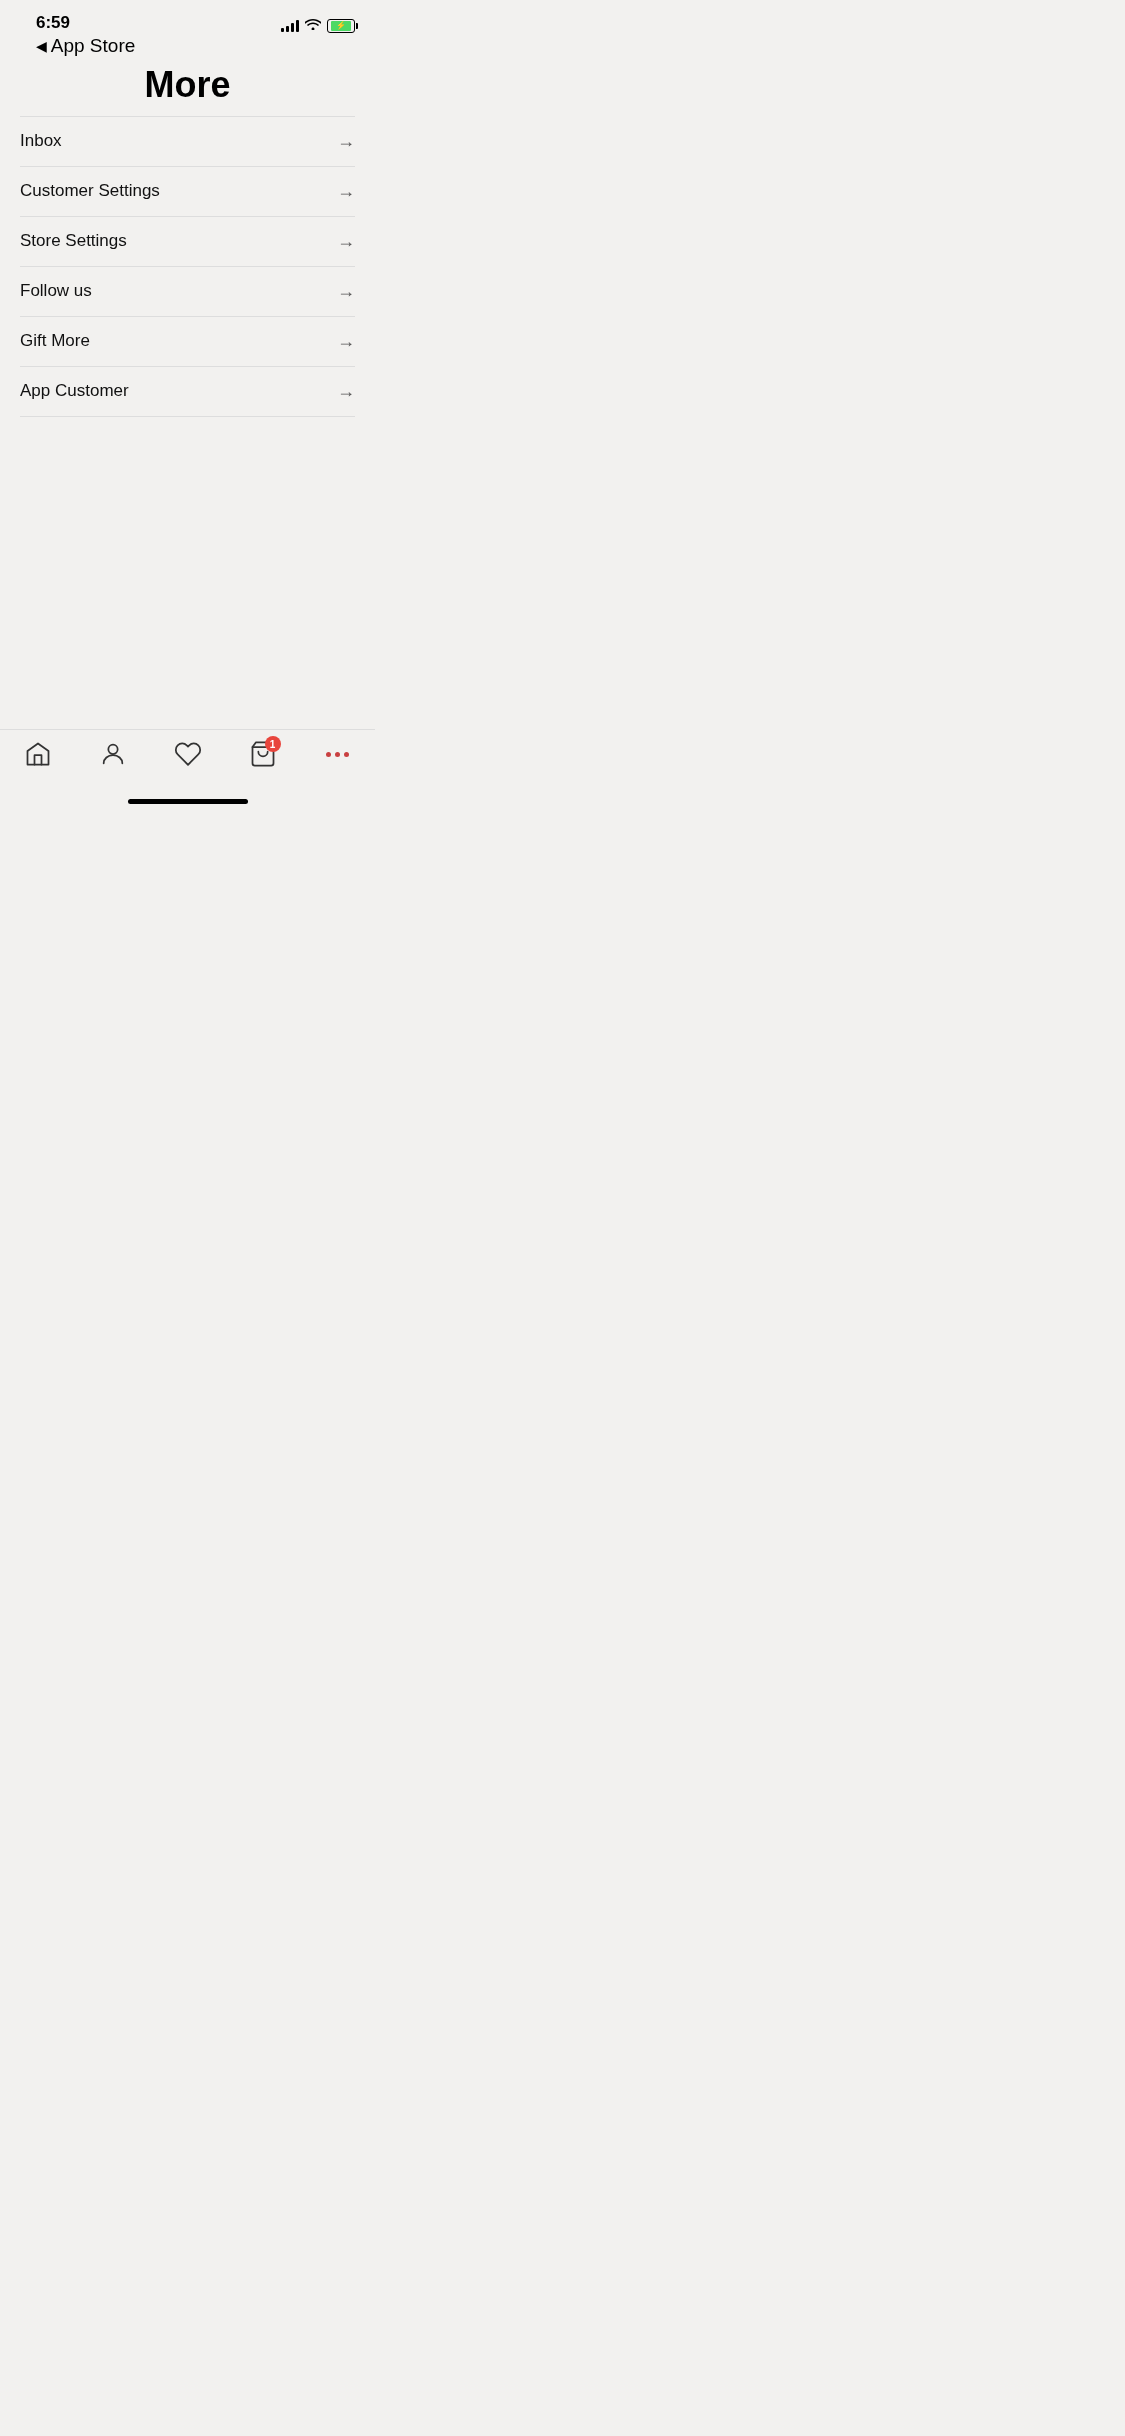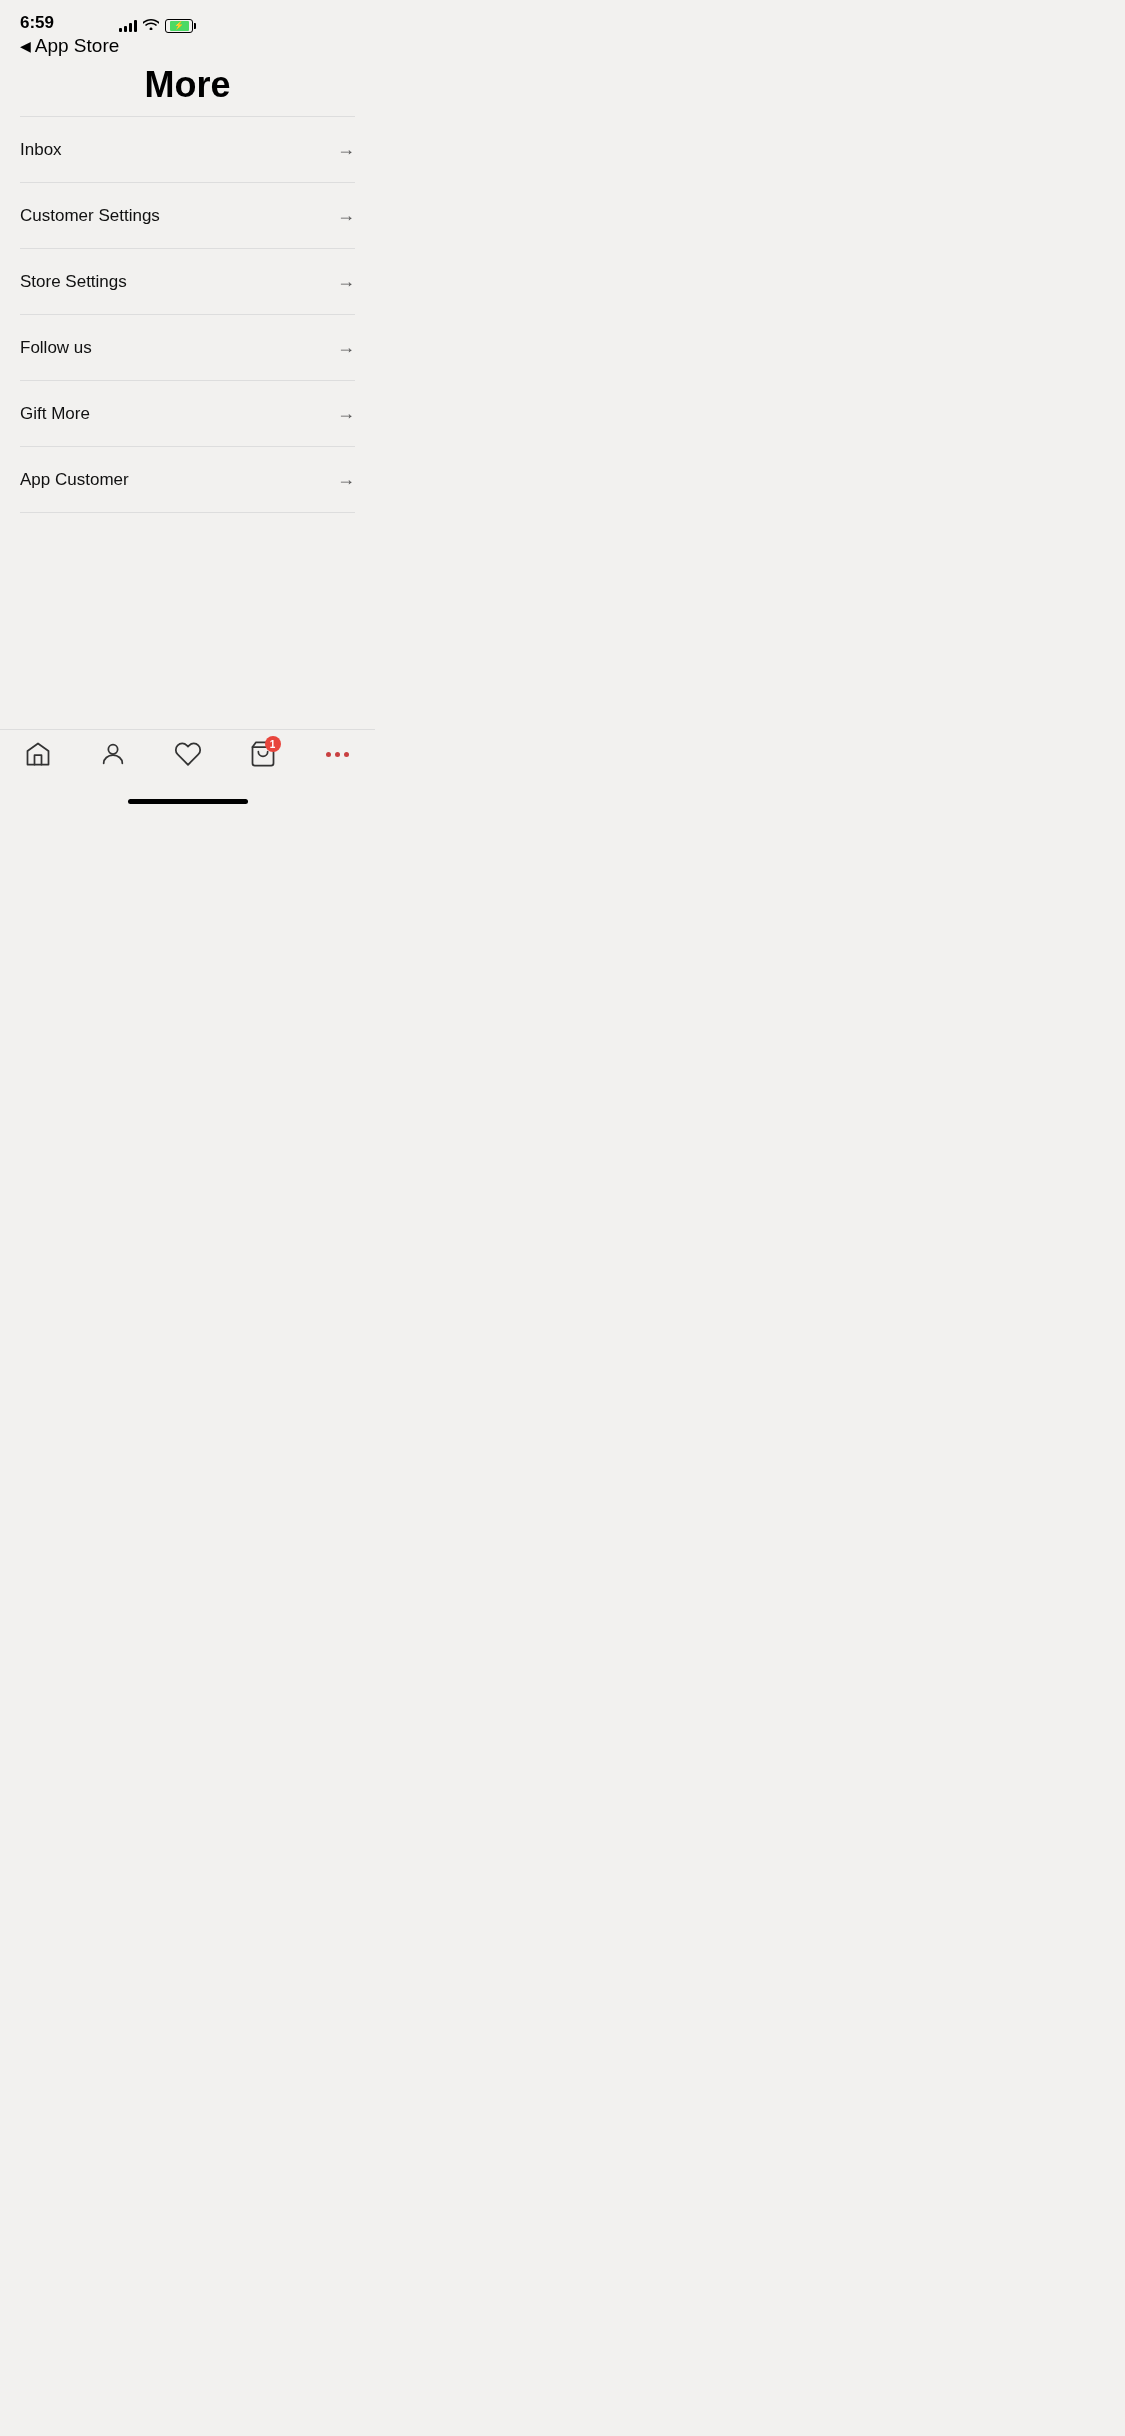--- a/index.html
+++ b/index.html
@@ -14,24 +14,25 @@
       height: 812px;
       background-color: #f2f1ef;
       font-family: -apple-system, BlinkMacSystemFont, 'Helvetica Neue', Helvetica, Arial, sans-serif;
       position: relative;
       overflow: hidden;
     }
 
     
     .status-bar {
       display: flex;
-      justify-content: flex-start;
+      justify-content: space-between;
       align-items: flex-start;
       padding: 14px 20px 0 20px;
       height: 44px;
+      margin-left: 16px;
     }
 
     .status-left {
       display: flex;
       flex-direction: column;
     }
 
     .status-time {
       font-size: 17px;
       font-weight: 600;
@@ -132,23 +133,22 @@
     }
 
     
     .menu-list {
       margin-top: 10px;
       padding: 0 20px;
     }
 
     .menu-item {
       display: flex;
-      align-items: center;
       justify-content: space-between;
-      padding: 22px 0;
+      padding: 14px 0;
       border-bottom: 1px solid #ddd;
       cursor: pointer;
     }
 
     .menu-item:first-child {
       border-top: 1px solid #ddd;
     }
 
     .menu-item-label {
       font-size: 17px;

